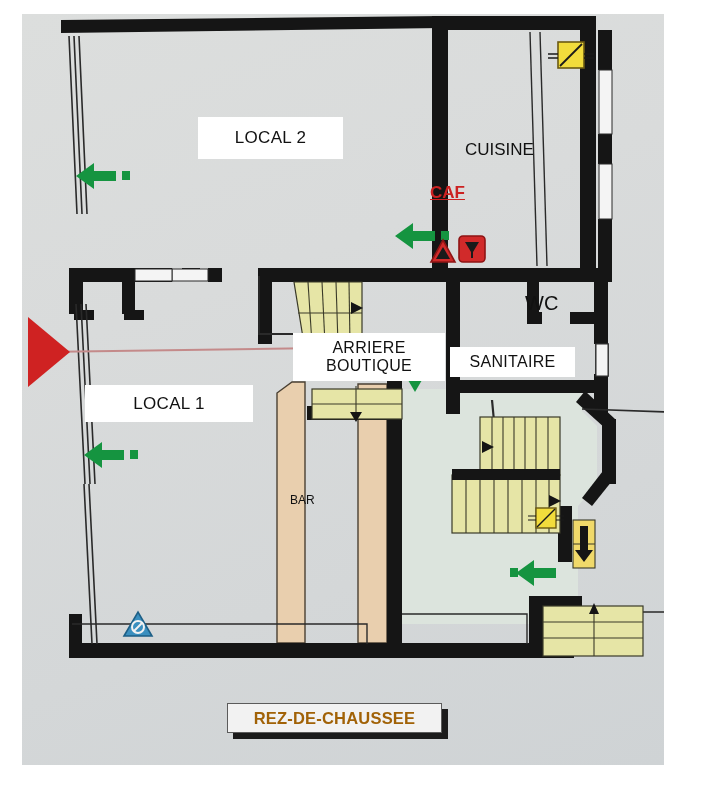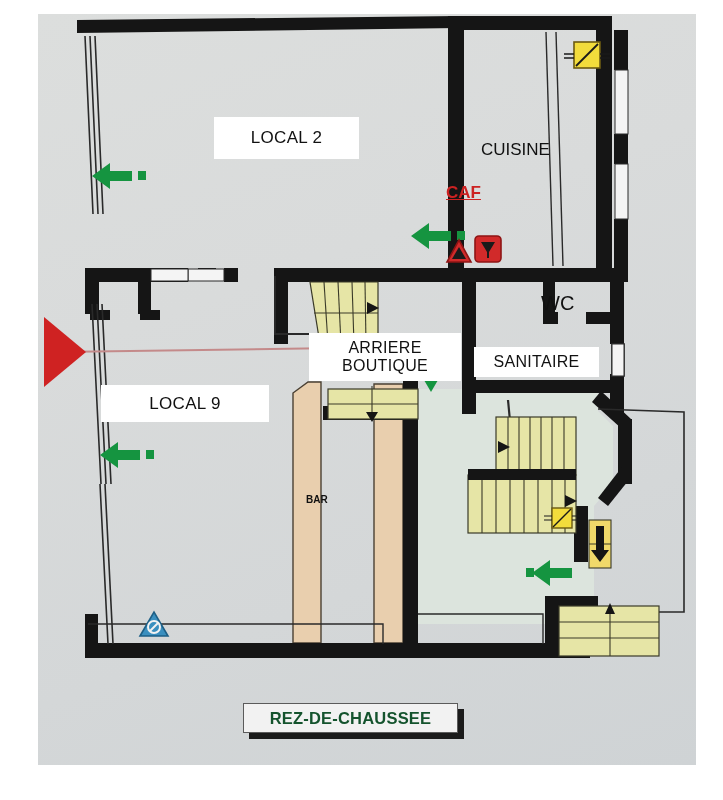--- a/index.html
+++ b/index.html
@@ -15,27 +15,26 @@
   }
   #page {
     position: relative;
     width: 723px;
     height: 800px;
     background: #ffffff;
   }
   
   #photo {
     position: absolute;
-    left: 38px;
+    left: 22px;
     top: 14px;
     width: 642px;
     height: 751px;
     background: linear-gradient(160deg, #dcdedd 0%, #d9dbdb 35%, #d4d7d8 70%, #cfd3d5 100%);
     overflow: hidden;
-    padding-left: 16px;
   }
   #plan {
     position: absolute;
     left: 0; top: 0;
     width: 642px; height: 751px;
   }
   svg.layer {
     position: absolute;
     left: 0; top: 0;
     width: 642px;
@@ -92,21 +91,21 @@
     width: 213px;
     height: 28px;
     background: #f2f2f2;
     border: 1px solid #5b5b5b;
     display: flex;
     align-items: center;
     justify-content: center;
     font-weight: bold;
     font-size: 16.5px;
     letter-spacing: 0.2px;
-    color: #14532d;
+    color: #a16207;
   }
 </style>
 </head>
 <body>
 
 <div id="page">
 
   <div id="photo">
     <div id="plan">
 
@@ -317,33 +316,33 @@
         <g>
           <rect x="514" y="494" width="20" height="20" fill="#f2dc3c" stroke="#6b5a12" stroke-width="1.4"></rect>
           <path d="M515 513 L533 495" stroke="#1a1a1a" stroke-width="1.5"></path>
           <path d="M506 502 L514 502 M506 506 L514 506" stroke="#1a1a1a" stroke-width="1.2"></path>
           <path d="M534 502 L542 502 M534 506 L542 506" stroke="#1a1a1a" stroke-width="1.2"></path>
         </g>
       </svg>
 
       <div class="plate" style="left:176px; top:103px; width:145px; height:42px; font-size:17px;">LOCAL 2</div>
 
-      <div class="plate" style="left:63px; top:371px; width:168px; height:37px; font-size:17px;">LOCAL 9</div>
+      <div class="plate" style="left:63px; top:371px; width:168px; height:37px; font-size:17px;">LOCAL 1</div>
 
       <div class="plate" style="left:271px; top:319px; width:152px; height:48px; font-size:16px;">ARRIERE
 BOUTIQUE</div>
 
-      <div class="plate" style="left:428px; top:333px; width:125px; height:30px; font-size:16px;margin-left:8px;">SANITAIRE</div>
+      <div class="plate" style="left:428px; top:333px; width:125px; height:30px; font-size:16px;">SANITAIRE</div>
 
       <div class="plan-text" style="left:443px; top:127px; width:100px; font-size:17px;">CUISINE</div>
 
 
       <div class="plan-text" style="left:503px; top:278px; width:46px; font-size:20px;">WC</div>
 
-      <div class="plan-text" style="left:268px; top:480px; width:52px; font-size:10px;font-weight:bold;">BAR</div>
+      <div class="plan-text" style="left:268px; top:480px; width:52px; font-size:12px;">BAR</div>
 
       <div class="plan-text caf-text" style="left:408px; top:170px; width:56px; font-size:17px;">CAF</div>
 
       <div id="title-block">
         <div id="title-shadow"></div>
         <div id="title-plate">REZ-DE-CHAUSSEE</div>
       </div>
 
     </div>
   </div>

